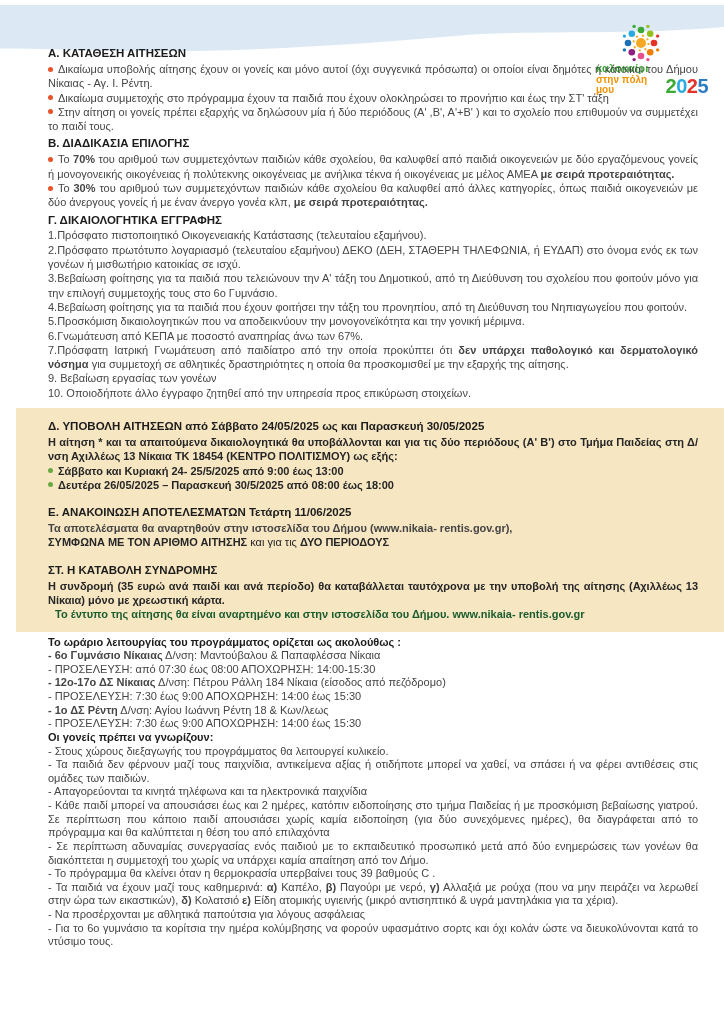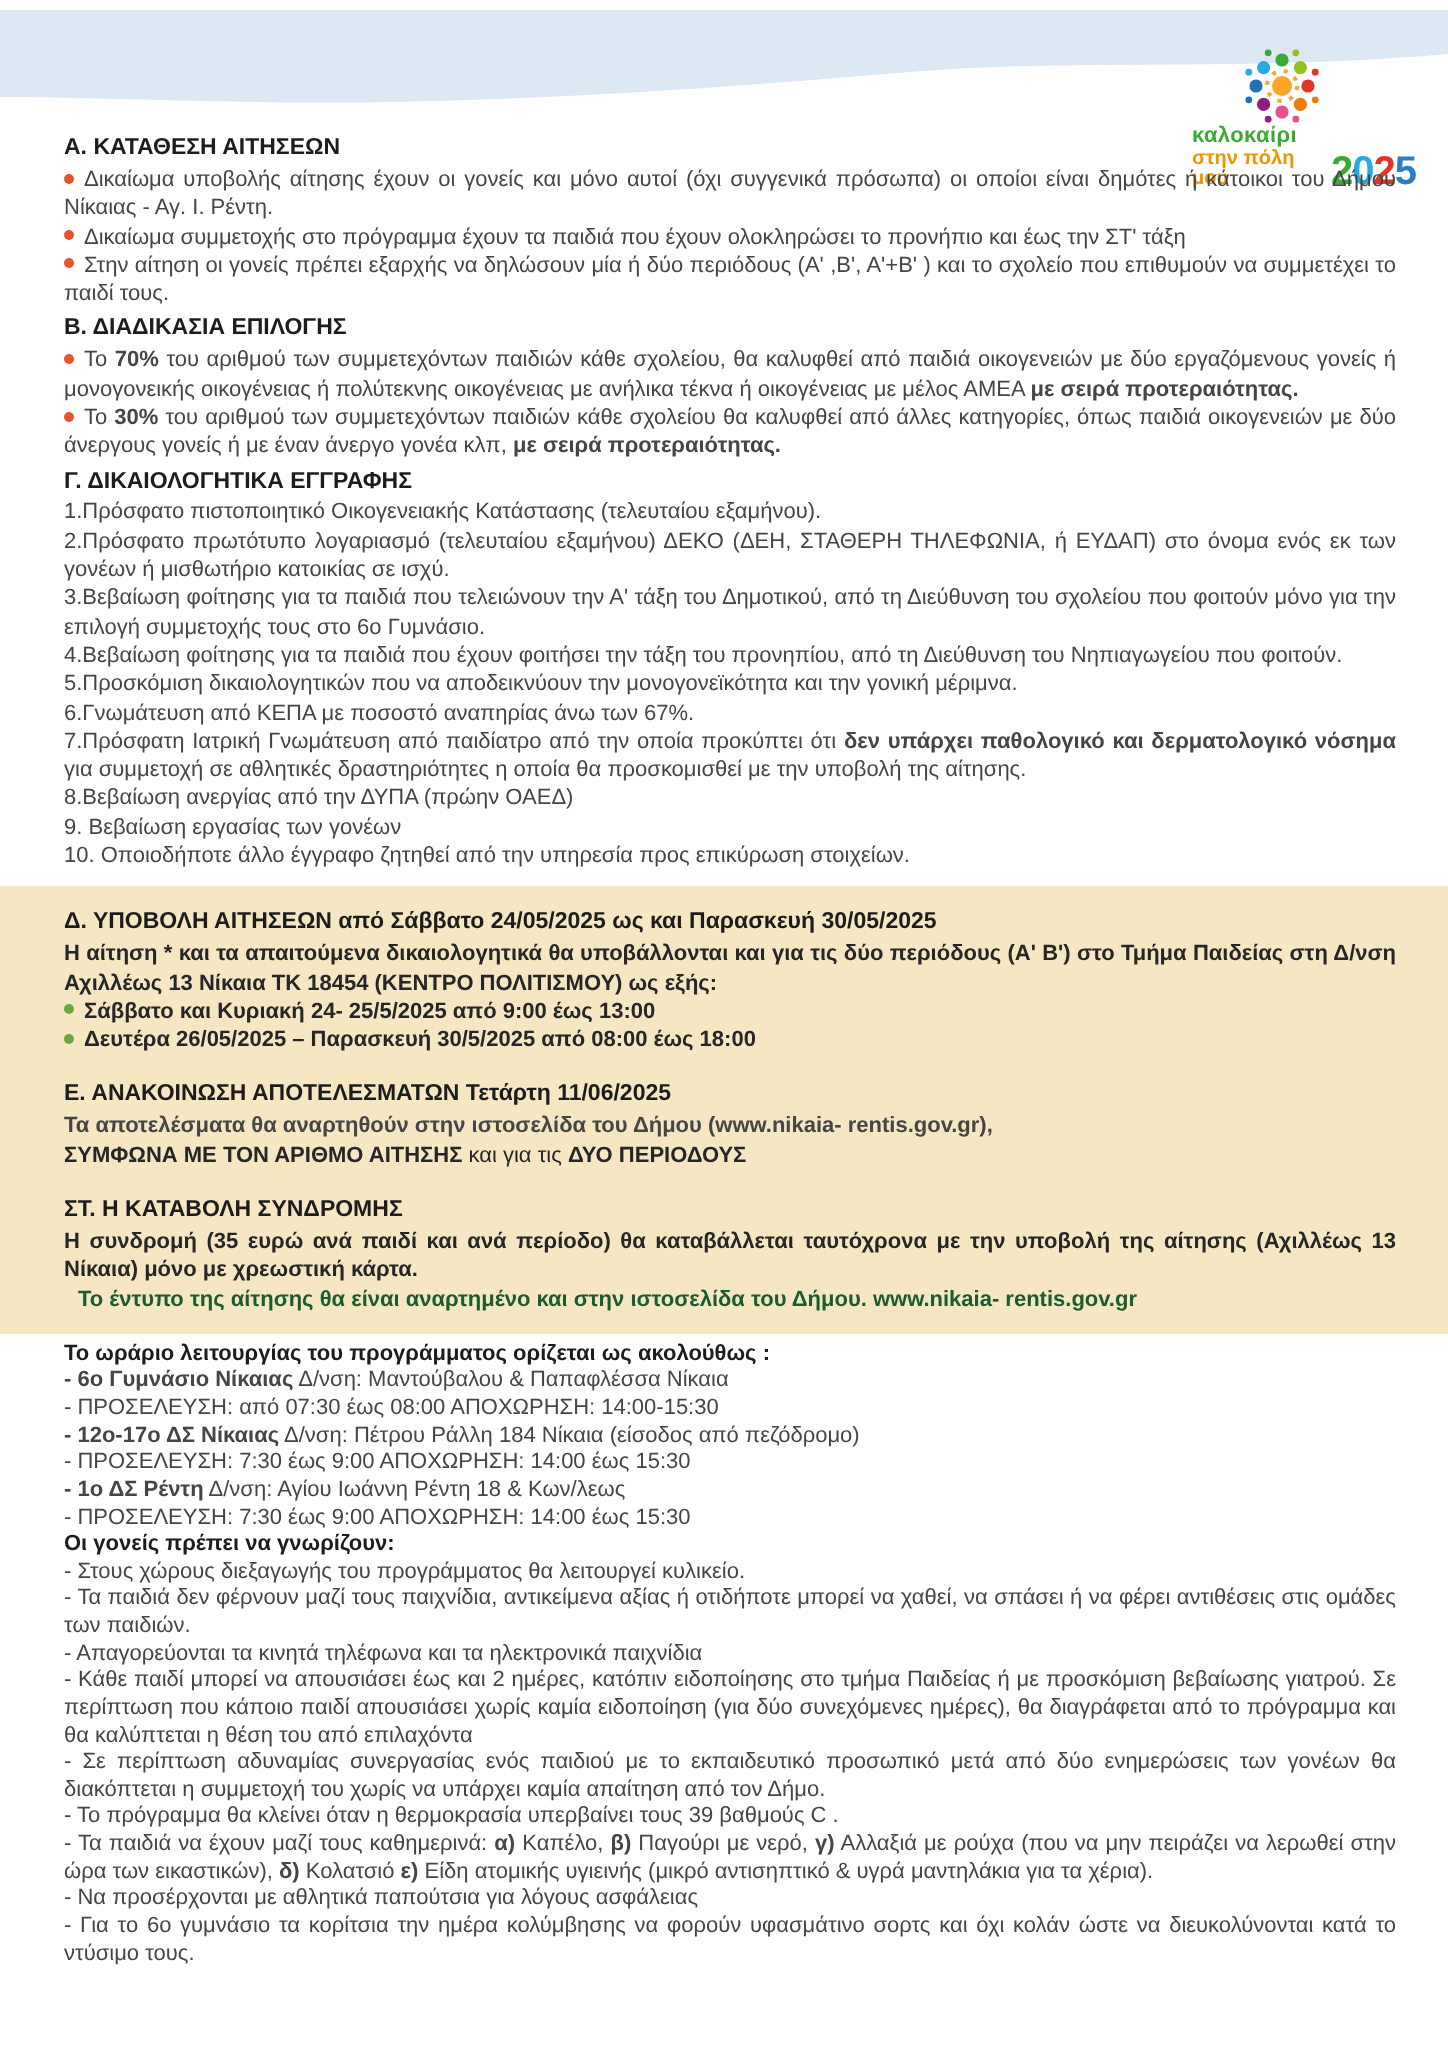--- a/index.html
+++ b/index.html
@@ -10,21 +10,21 @@
   .wave{position:absolute;top:0;left:0;display:block;}
   
   .logo{position:absolute;top:21px;right:16px;width:112px;display:flex;flex-direction:column;align-items:flex-start;}
   .flower{margin-left:22px;}
   .logo-bottom{display:flex;align-items:flex-end;gap:5px;margin-top:-2px;}
   .logo-words{display:flex;flex-direction:column;line-height:1;}
   .logo-title{color:#3aaa35;font-size:11px;font-weight:700;letter-spacing:.2px;}
   .logo-sub{color:#f39200;font-size:10px;font-weight:700;margin-top:1px;}
   .logo-year{font-size:20px;font-weight:800;line-height:.85;letter-spacing:-.5px;}
   
-  .content{position:absolute;top:64px;left:0;right:0;font-size:11px;line-height:1.3;color:#454545;}
+  .content{position:absolute;top:43px;left:0;right:0;font-size:11px;line-height:1.3;color:#454545;padding-left:16px;}
   .pad{padding:0 26px 0 32px;}
   .sec-title{font-weight:700;color:#1c1c1c;font-size:11.5px;margin:3px 0 1px;}
   p{margin:0;text-align:justify;}
   .dot{display:inline-block;width:5px;height:5px;border-radius:50%;background:#e8532a;margin:0 5px 2px 0;vertical-align:middle;}
   .dot.green{background:#6aa843;}
   
   .beige{background:#f6e6c2;margin-top:8px;padding:8px 26px 10px 32px;color:#262626;}
   .beige .bold{font-weight:700;}
   .beige .gap{margin-top:13px;}
   .beige .normal{font-weight:700;color:#454545;}
@@ -82,22 +82,21 @@
     <p><span class="dot"></span><span><span>Το </span><span style="font-weight: 700;">70%</span><span> του αριθμού των συμμετεχόντων παιδιών κάθε σχολείου, θα καλυφθεί από  παιδιά οικογενειών  με δύο εργαζόμενους γονείς ή μονογονεικής οικογένειας ή πολύτεκνης οικογένειας με ανήλικα τέκνα ή οικογένειας με μέλος ΑΜΕΑ </span><span style="font-weight: 700;">με σειρά προτεραιότητας.</span></span></p>
     <p><span class="dot"></span><span><span>Το </span><span style="font-weight: 700;">30%</span><span> του αριθμού των συμμετεχόντων παιδιών κάθε σχολείου θα καλυφθεί από άλλες κατηγορίες, όπως παιδιά οικογενειών με δύο άνεργους γονείς ή με έναν άνεργο γονέα κλπ, </span><span style="font-weight: 700;">με  σειρά προτεραιότητας.</span></span></p>
 
     <div class="sec-title">Γ.   ΔΙΚΑΙΟΛΟΓΗΤΙΚΑ ΕΓΓΡΑΦΗΣ</div>
     <p>1.Πρόσφατο πιστοποιητικό Οικογενειακής Κατάστασης  (τελευταίου εξαμήνου).</p>
     <p>2.Πρόσφατο πρωτότυπο λογαριασμό (τελευταίου εξαμήνου) ΔΕΚΟ (ΔΕΗ, ΣΤΑΘΕΡΗ ΤΗΛΕΦΩΝΙΑ, ή ΕΥΔΑΠ) στο όνομα ενός εκ των  γονέων ή μισθωτήριο κατοικίας σε ισχύ.</p>
     <p>3.Βεβαίωση φοίτησης για τα παιδιά που τελειώνουν την Α' τάξη του Δημοτικού, από τη Διεύθυνση του σχολείου που φοιτούν μόνο για την επιλογή  συμμετοχής τους στο 6ο  Γυμνάσιο.</p>
     <p>4.Βεβαίωση φοίτησης για τα παιδιά που έχουν φοιτήσει  την τάξη του προνηπίου, από τη Διεύθυνση του Νηπιαγωγείου που φοιτούν.</p>
     <p>5.Προσκόμιση δικαιολογητικών που να αποδεικνύουν την μονογονεϊκότητα και την γονική μέριμνα.</p>
     <p>6.Γνωμάτευση από ΚΕΠΑ με ποσοστό αναπηρίας άνω των 67%.</p>
-    <p><span>7.Πρόσφατη Ιατρική Γνωμάτευση από παιδίατρο από την οποία προκύπτει ότι </span><span style="font-weight: 700;">δεν υπάρχει παθολογικό και δερματολογικό νόσημα</span><span> για συμμετοχή σε αθλητικές δραστηριότητες η οποία θα προσκομισθεί με την υποβολή της αίτησης.</span></p>
-    <p>8.Βεβαίωση ανεργίας από την ΔΥΠΑ (πρώην ΟΑΕΔ)</p>
+    <p><span>7.Πρόσφατη Ιατρική Γνωμάτευση από παιδίατρο από την οποία προκύπτει ότι </span><span style="font-weight: 700;">δεν υπάρχει παθολογικό και δερματολογικό νόσημα</span><span> για συμμετοχή σε αθλητικές δραστηριότητες η οποία θα προσκομισθεί με την εξαρχής της αίτησης.</span></p>
     <p>9. Βεβαίωση εργασίας των γονέων</p>
     <p>10. Οποιοδήποτε άλλο έγγραφο ζητηθεί από την υπηρεσία προς επικύρωση στοιχείων.</p>
   </div>
 
   <div class="beige">
     <div class="sec-title">Δ.   ΥΠΟΒΟΛΗ ΑΙΤΗΣΕΩΝ    από Σάββατο 24/05/2025 ως και Παρασκευή 30/05/2025</div>
     <p class="bold">Η αίτηση * και  τα απαιτούμενα δικαιολογητικά θα υποβάλλονται    και για τις δύο  περιόδους (Α' Β') στο Τμήμα Παιδείας στη Δ/νση Αχιλλέως 13 Νίκαια ΤΚ 18454 (ΚΕΝΤΡΟ ΠΟΛΙΤΙΣΜΟΥ) ως εξής:</p>
     <p class="bold"><span class="dot green"></span><span>Σάββατο και Κυριακή 24- 25/5/2025   από 9:00 έως 13:00</span></p>
     <p class="bold"><span class="dot green"></span><span>Δευτέρα 26/05/2025 – Παρασκευή  30/5/2025 από   08:00  έως  18:00</span></p>
 

